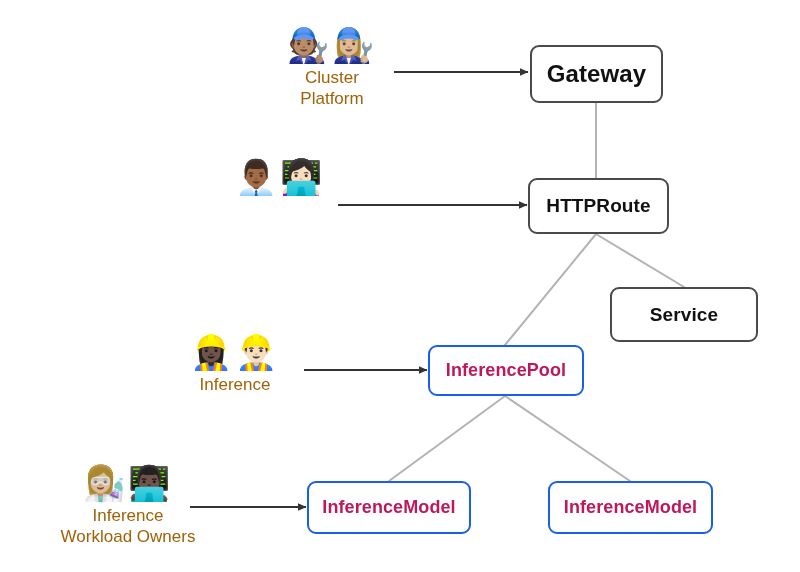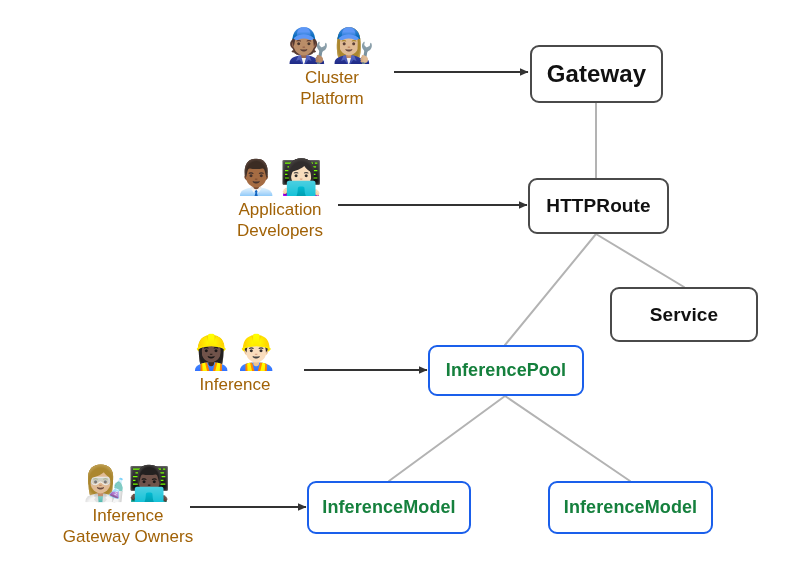--- a/index.html
+++ b/index.html
@@ -36,21 +36,21 @@
     font-weight: bold;
     letter-spacing: 0.1px;
     white-space: nowrap;
   }
   .node.core {
     border: 2px solid #4a4a4a;
     color: #111111;
   }
   .node.infer {
     border: 2px solid #1a5feb;
-    color: #15803d;
+    color: #be185d;
   }
 
   #node-gateway   { left: 530px; top: 45px;  width: 133px; height: 58px; font-size: 24px; }
   #node-httproute { left: 528px; top: 178px; width: 141px; height: 56px; font-size: 19px; }
   #node-service   { left: 610px; top: 287px; width: 148px; height: 55px; font-size: 19px; }
   #node-pool      { left: 428px; top: 345px; width: 156px; height: 51px; font-size: 18px; }
   #node-model-1   { left: 307px; top: 481px; width: 164px; height: 53px; font-size: 18px; }
   #node-model-2   { left: 548px; top: 481px; width: 165px; height: 53px; font-size: 18px; }
 
   
@@ -135,34 +135,30 @@
   <div class="persona" id="persona-cluster-operators">
     <div class="persona-icons">🧑🏽‍🔧👩🏼‍🔧</div>
     <div class="persona-label">
       <div>Cluster</div>
       <div>Platform</div>
     </div>
   </div>
 
   <div class="persona" id="persona-app-developers">
     <div class="persona-icons">👨🏾‍💼👩🏻‍💻</div>
-    <div class="persona-label">
-      <div>Application</div>
-      <div>Developers</div>
-    </div>
   </div>
 
   <div class="persona" id="persona-platform-owners">
     <div class="persona-icons">👷🏿‍♀️👷🏻‍♂️</div>
     <div class="persona-label">
       <div>Inference</div>
     </div>
   </div>
 
   <div class="persona" id="persona-workload-owners">
     <div class="persona-icons">👩🏼‍🔬👨🏿‍💻</div>
     <div class="persona-label">
       <div>Inference</div>
-      <div>Gateway Owners</div>
+      <div>Workload Owners</div>
     </div>
   </div>
 
 </div>
 
 </body></html>

